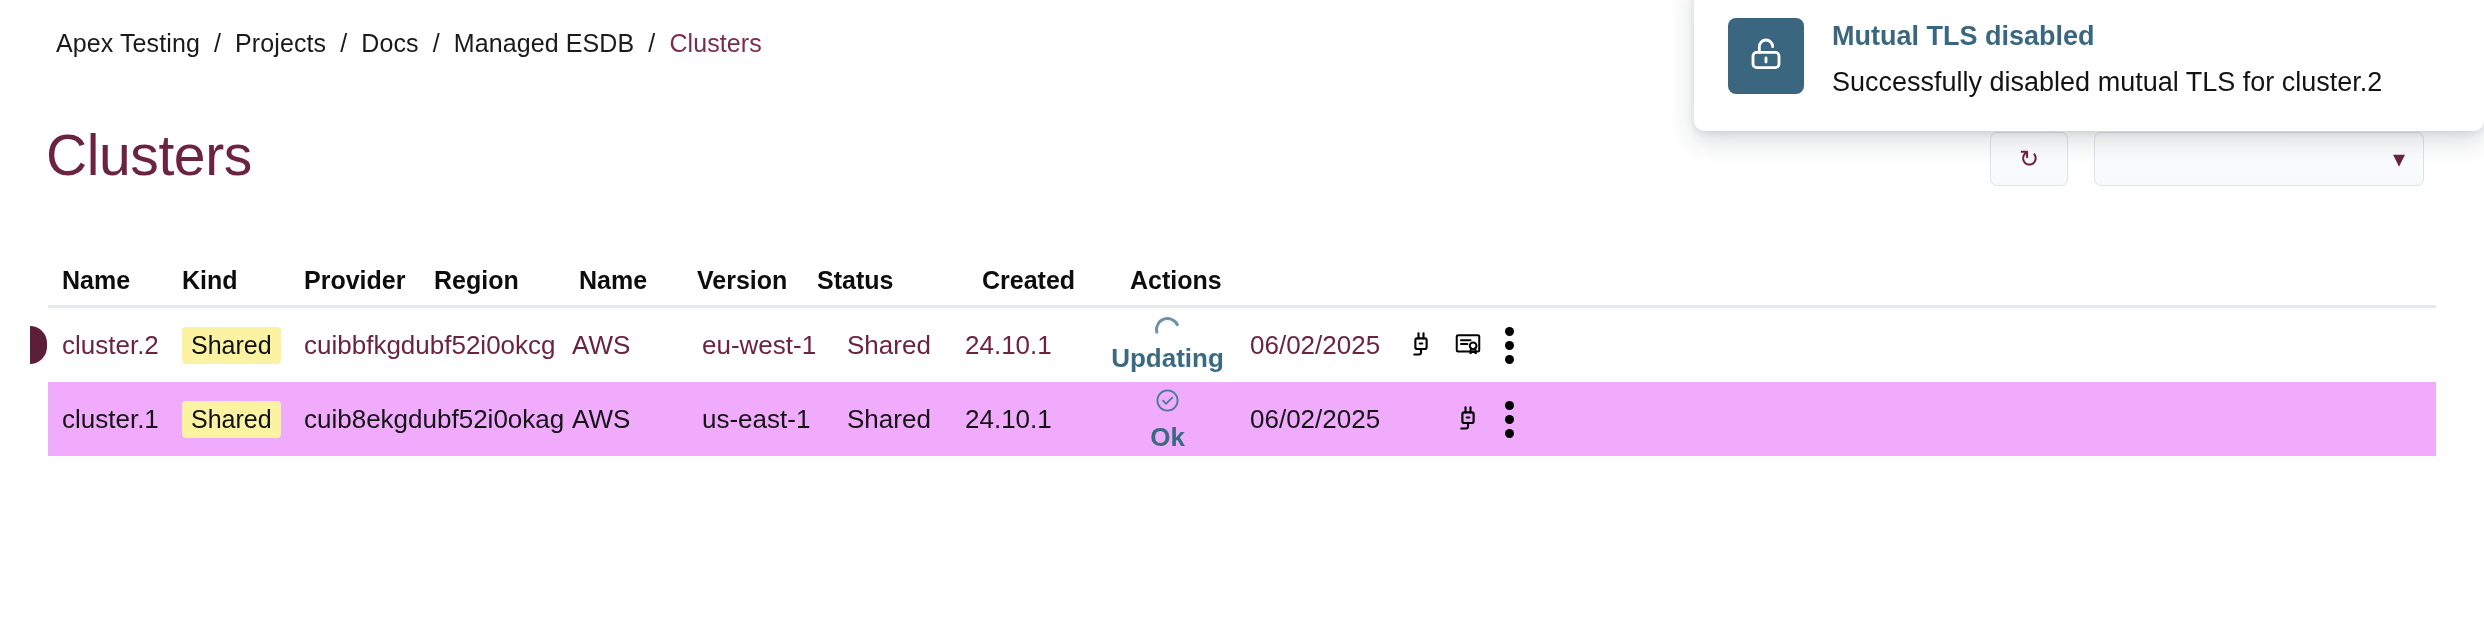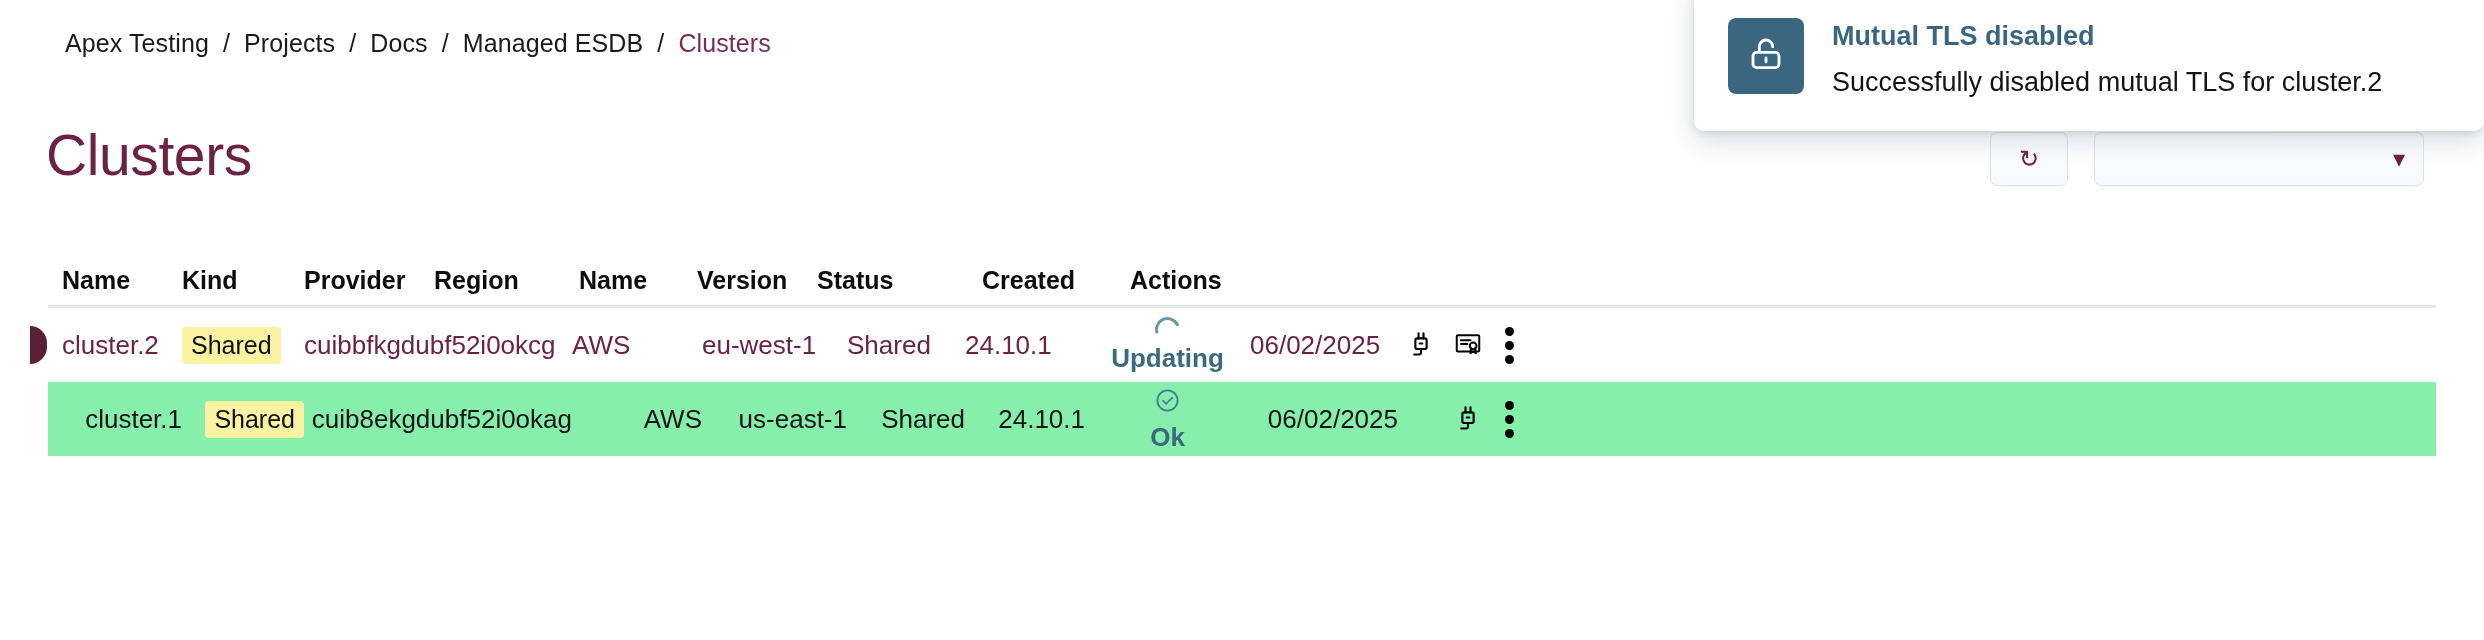--- a/index.html
+++ b/index.html
@@ -12,21 +12,21 @@
     height: 640px;
     font-family: "Liberation Sans", sans-serif;
     color: #111111;
     overflow: hidden;
     position: relative;
   }
 
   
   .breadcrumb {
     position: absolute;
-    left: 65px;
+    left: 56px;
     top: 28px;
     font-size: 25px;
     line-height: 30px;
     white-space: nowrap;
     color: #1a1a1a;
     letter-spacing: 0.1px;
   }
   .breadcrumb .crumb {
     color: #1a1a1a;
     text-decoration: none;
@@ -112,23 +112,22 @@
     height: 74px;
     position: relative;
     font-size: 26px;
     white-space: nowrap;
   }
   .row.active {
     background: #ffffff;
     color: #6b2340;
   }
   .row.alt {
-    background: #86efac;
+    background: #f0abfc;
     color: #141414;
-    text-align: right;
   }
   .row-indicator {
     position: absolute;
     left: -18px;
     top: 50%;
     transform: translateY(-50%);
     width: 17px;
     height: 38px;
     background: #5b1f39;
     border-top-right-radius: 22px;

